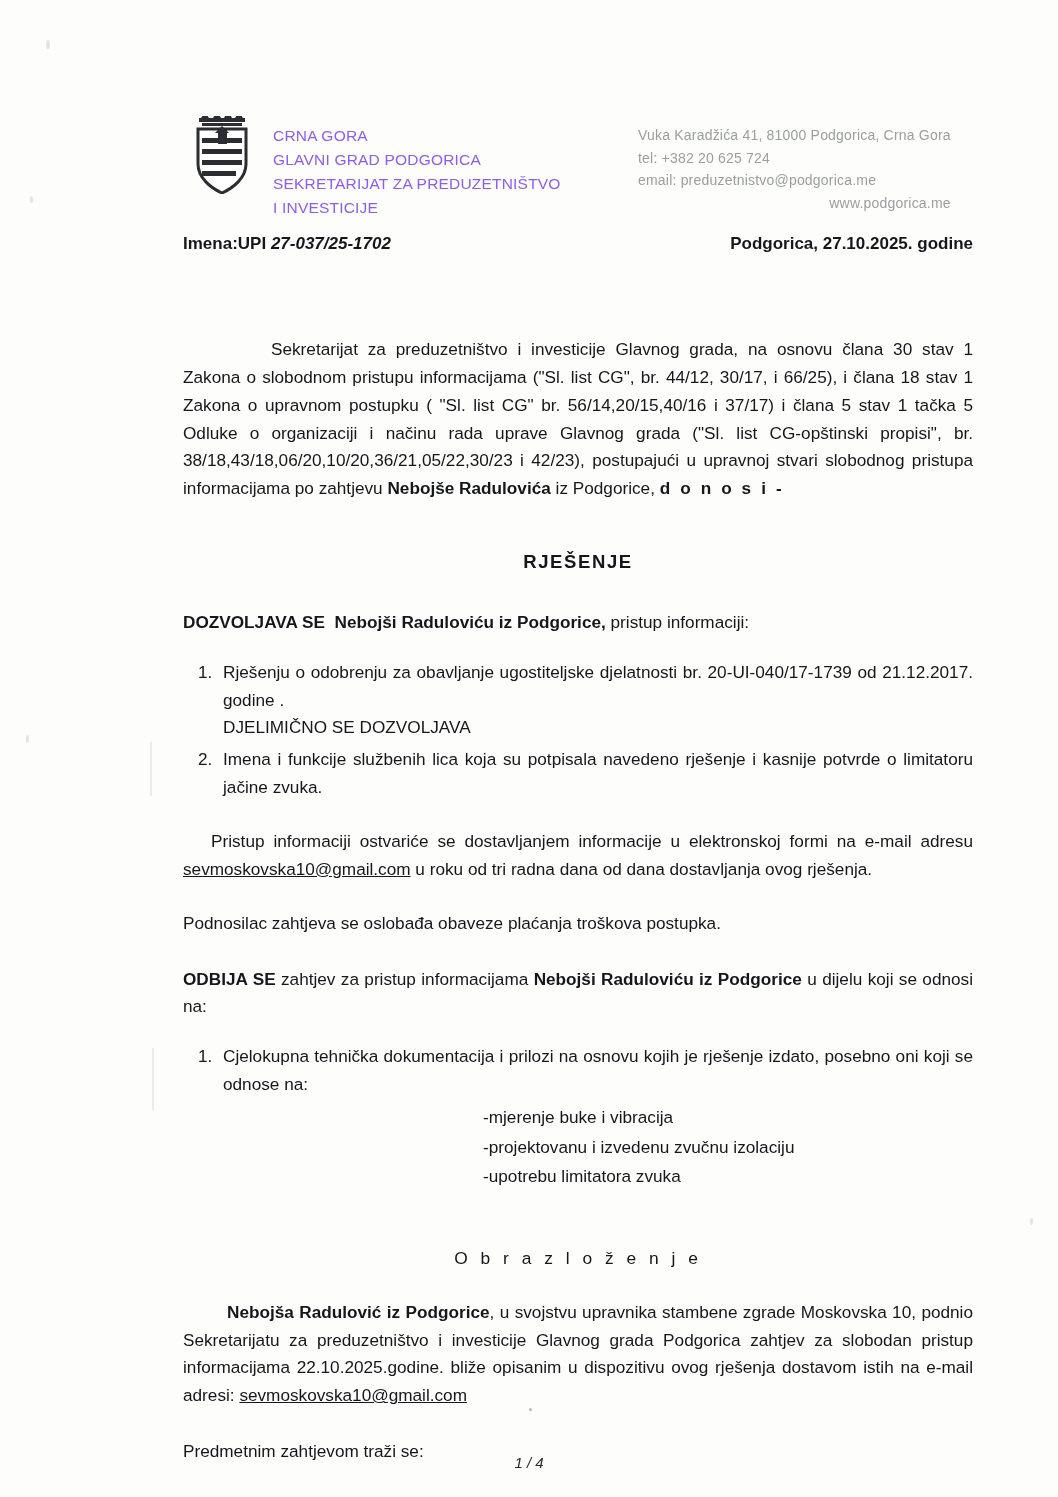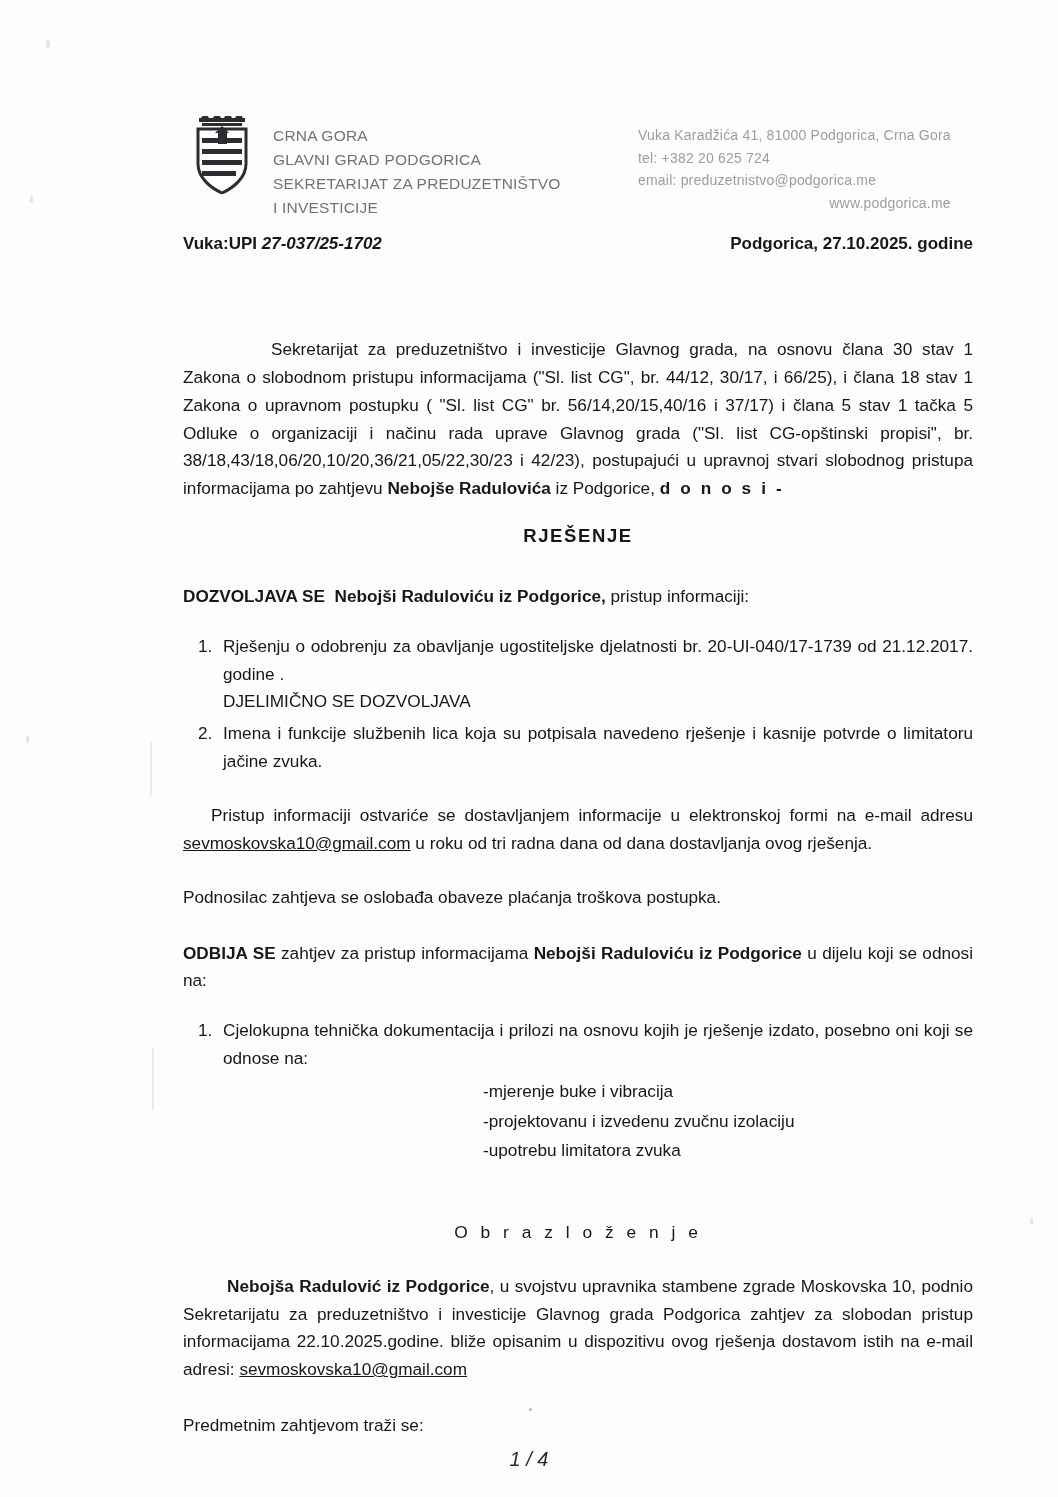--- a/index.html
+++ b/index.html
@@ -50,21 +50,21 @@
     width: 58px;
     height: 78px;
   }
   .org-block {
     position: absolute;
     left: 90px;
     top: 12px;
     line-height: 1.55;
     font-size: 15.5px;
     letter-spacing: .2px;
-    color: #737373;
+    color: #8b5cf6;
   }
   .contact-block {
     position: absolute;
     left: 455px;
     top: 12px;
     line-height: 1.62;
     font-size: 14px;
     color: #9b9e9f;
     letter-spacing: .2px;
   }
@@ -105,21 +105,21 @@
   .intro {
     margin-top: 72px;
     text-indent: 88px;
   }
   b { font-weight: bold; }
   .spaced {
     letter-spacing: 2.6px;
     font-weight: bold;
   }
   .title-rjesenje {
-    margin-top: 22px;
+    margin-top: 48px;
     text-align: center;
     font-size: 18.5px;
     font-weight: bold;
     letter-spacing: 1.6px;
   }
   .dozvoljava {
     margin-top: 36px;
     font-size: 17.2px;
     line-height: 1.6;
   }
@@ -168,21 +168,21 @@
   }
   .predmet {
     margin-top: 28px;
   }
   .footer-page {
     position: absolute;
     left: 0;
     right: 0;
     bottom: 26px;
     text-align: center;
-    font-size: 20px;
+    font-size: 15px;
     font-style: italic;
     color: #2a2c2f;
   }
   .mid-dot {
     position: absolute;
     left: 50%;
     top: 1408px;
     width: 3px;
     height: 3px;
     background: #b9bab6;
@@ -237,21 +237,21 @@
 
       <div class="contact-block">
         <div>Vuka Karadžića 41, 81000 Podgorica, Crna Gora</div>
         <div>tel: +382 20 625 724</div>
         <div>email: preduzetnistvo@podgorica.me</div>
         <div class="link">www.podgorica.me</div>
       </div>
     </div>
 
     <div class="refrow">
-      <div class="ref-left"><span>Vuka:UPI</span> <i>27-037/25-1702</i></div>
+      <div class="ref-left"><span>Imena:UPI</span> <i>27-037/25-1702</i></div>
       <div class="ref-right">Podgorica, 27.10.2025. godine</div>
     </div>
 
     <p class="para intro"><span>Sekretarijat za preduzetništvo i investicije Glavnog grada, na osnovu člana  30 stav 1 Zakona o slobodnom pristupu informacijama ("Sl. list CG", br. 44/12, 30/17, i 66/25), i člana 18 stav 1 Zakona o upravnom postupku ( "Sl. list CG" br. 56/14,20/15,40/16 i 37/17) i člana 5 stav 1 tačka 5 Odluke o organizaciji i načinu rada uprave Glavnog grada ("Sl. list CG-opštinski propisi", br. 38/18,43/18,06/20,10/20,36/21,05/22,30/23 i 42/23), postupajući u upravnoj stvari slobodnog pristupa informacijama po zahtjevu </span><b>Nebojše Radulovića</b><span> iz Podgorice, </span><span class="spaced">d o n o s i -</span></p>
 
     <div class="title-rjesenje">RJEŠENJE</div>
 
     <div class="dozvoljava"><b>DOZVOLJAVA SE</b>&nbsp; <b>Nebojši Raduloviću iz Podgorice,</b><span> pristup informaciji:</span></div>
 
     <ol class="numlist">

